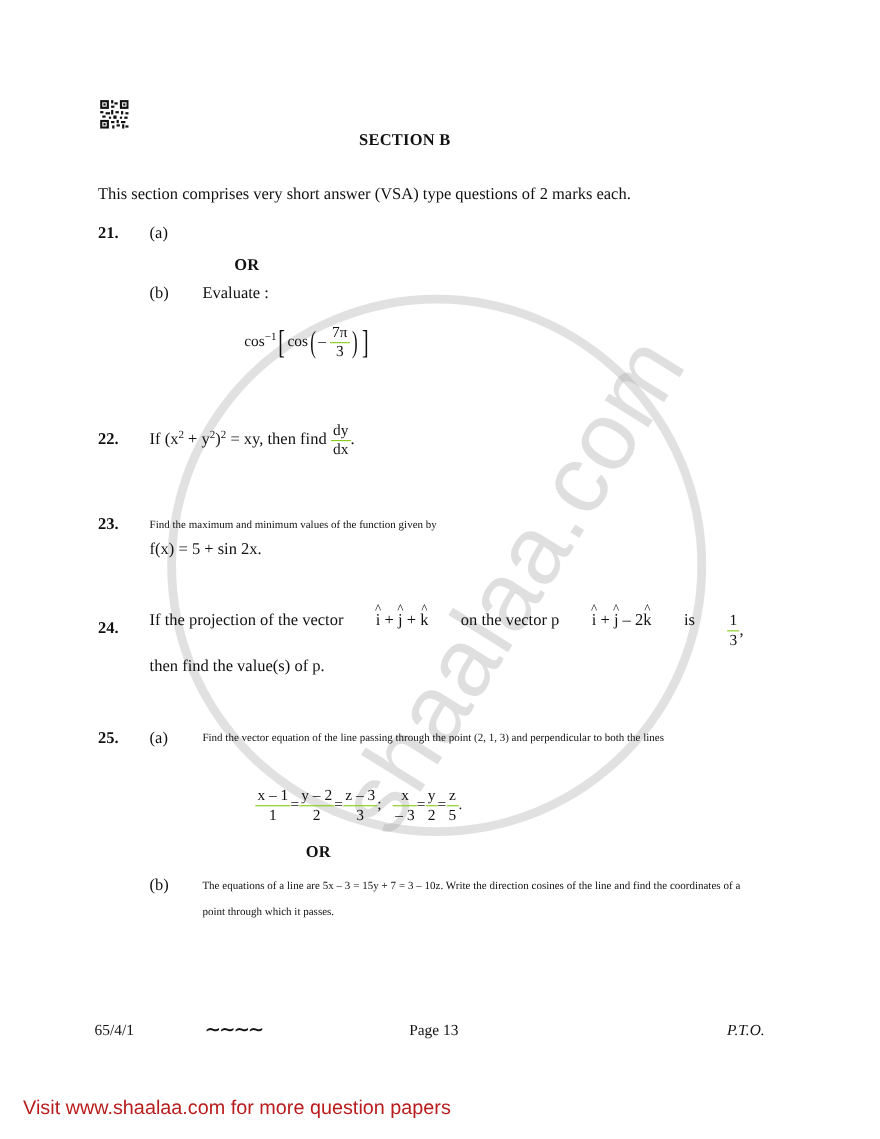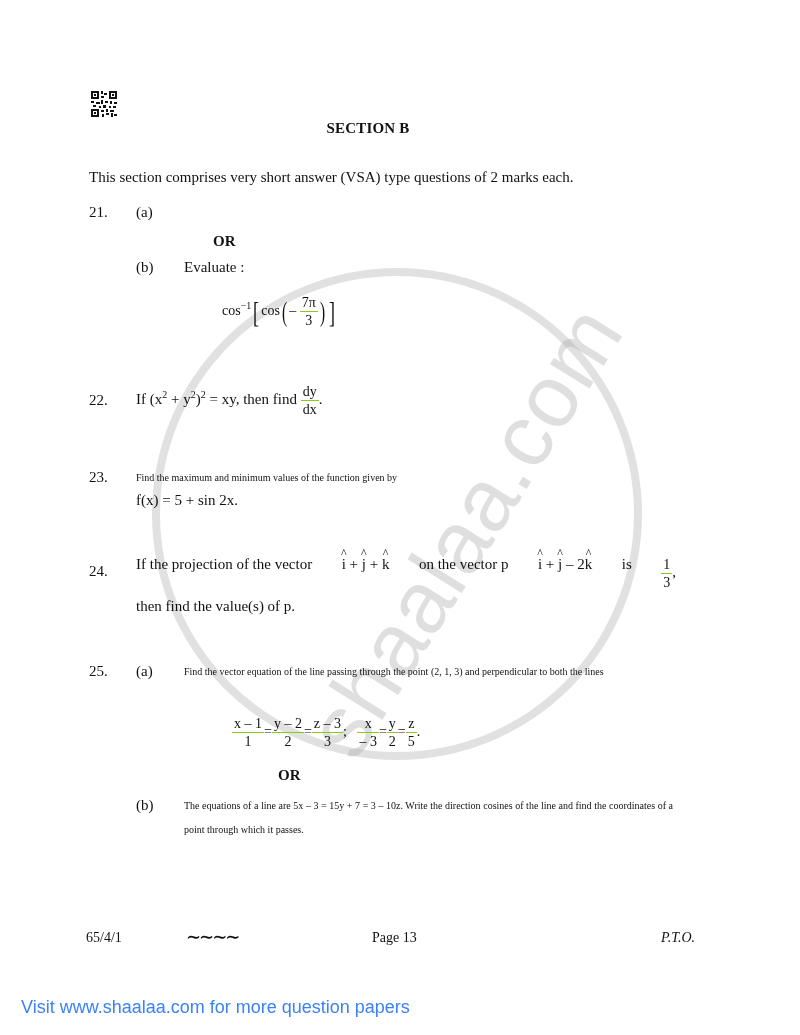--- a/index.html
+++ b/index.html
@@ -8,34 +8,34 @@
     font-family: "DejaVu Serif", "Liberation Serif", serif;
     color: #111;
   }
   .page { position: absolute; left: 0; top: 0; width: 800px; height: 1035px; }
   .abs { position: absolute; }
   .serif { font-family: "Liberation Serif", "DejaVu Serif", serif; }
   .qr { position: absolute; left: 91px; top: 91px; width: 26px; height: 26px; }
   .section-title { left: 0; width: 736px; top: 120px; text-align: center; font-weight: bold; font-size: 15px; letter-spacing: 0.2px; }
   .section-title span { position: relative; left: 0; }
   .intro { left: 89px; top: 169px; font-size: 15px; }
-  .qnum { font-weight: normal; font-size: 15px; }
+  .qnum { font-weight: bold; font-size: 15px; }
   .txt { font-size: 15px; white-space: nowrap; }
   .justify { font-size: 10px; text-align: justify; text-align-last: left; line-height: 24px; }
   .or { font-weight: bold; font-size: 15px; }
   sup { font-size: 10px; vertical-align: 6px; line-height: 0; }
   .frac { display: inline-block; vertical-align: middle; text-align: center; font-size: 14px; line-height: 17px; }
   .frac .num { display: block; padding: 0 2px; border-bottom: 1px solid #84cc16; }
   .frac .den { display: block; padding: 0 2px; }
   .hat { position: relative; display: inline-block; }
   .hat::before { content: "^"; position: absolute; left: 50%; transform: translateX(-50%); top: -10px; font-size: 12px; }
   .bigbr { font-size: 30px; font-weight: 200; vertical-align: middle; line-height: 1; transform: scaleX(0.6); display: inline-block; }
   .paren { font-size: 28px; vertical-align: middle; line-height: 1; transform: scaleX(0.55); display: inline-block; }
   .footer { font-size: 14px; }
-  .bottom-note { left: 21px; top: 997px; font-family: "Liberation Sans", "DejaVu Sans", sans-serif; font-size: 18px; color: #3b82f6; }
+  .bottom-note { left: 21px; top: 997px; font-family: "Liberation Sans", "DejaVu Sans", sans-serif; font-size: 18px; color: #b91c1c; }
   .wm-ring { position: absolute; left: 152px; top: 268px; width: 490px; height: 492px; border: 8px solid rgba(170,170,170,0.35); border-radius: 50%; box-sizing: border-box; pointer-events: none; }
   .wm-text { position: absolute; left: 210px; top: 480px; font-family: "Liberation Sans", "DejaVu Sans", sans-serif; font-size: 88px; color: rgba(170,170,170,0.38); transform: rotate(-58deg); transform-origin: center; pointer-events: none; white-space: nowrap; letter-spacing: 1px; }
 </style>
 </head>
 <body>
 
 <div class="page">
 
   <div class="wm-ring"></div>
   <div class="wm-text">shaalaa.com</div>

